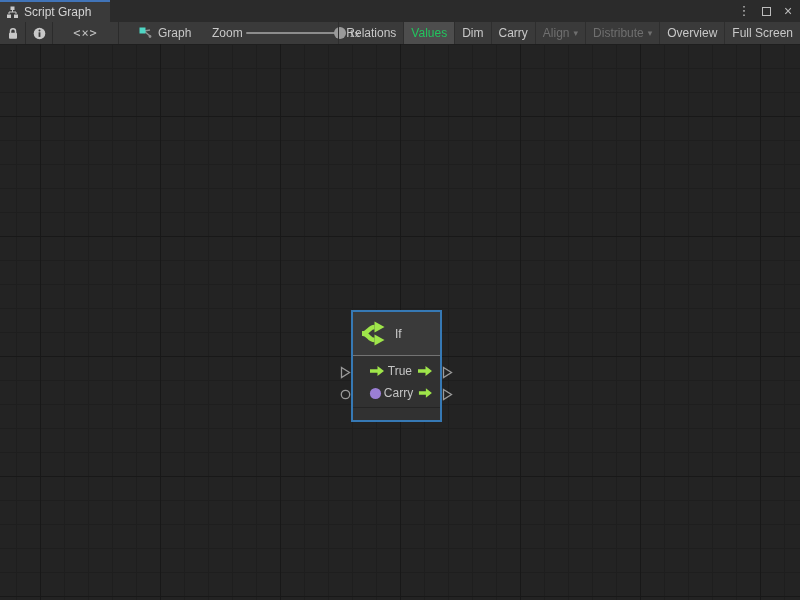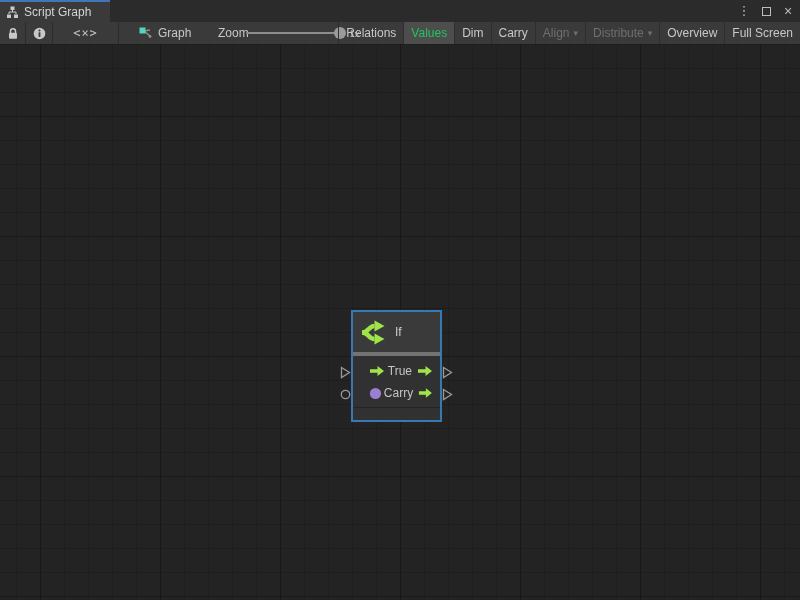--- a/index.html
+++ b/index.html
@@ -96,21 +96,21 @@
   
   .node {
     position: absolute; left: 351px; top: 266px; width: 91px; height: 112px;
     border: 2px solid #3679b5;
     background: #313131;
     display: flex; flex-direction: column;
     cursor: default;
   }
   .node-header {
     height: 44px; background: #3a3a3a;
-    border-bottom: 4px solid #737373;
+    border-bottom: 1px solid #737373;
     display: flex; align-items: center; padding-left: 7px;
   }
   .node-title { color: #cccccc; font-size: 12px; margin-left: 8px; }
   .node-ports { padding: 4px 0 3px 8px; }
   .port-row {
     height: 22px; display: flex; align-items: center;
     padding: 0 7px 0 8px;
   }
   .port-row .spacer { flex: 1; }
   .port-label { color: #c4c4c4; font-size: 12px; margin-right: 5px; }
@@ -174,21 +174,21 @@
   <div class="tb-iconbtn" style="left:136px;width:18px;">
     <svg width="13" height="12" viewBox="0 0 13 12">
       <path d="M5 4 L11 9" stroke="#8f8f8f" stroke-width="1.4"></path>
       <path d="M5 4 L11 3" stroke="#8f8f8f" stroke-width="1.4"></path>
       <rect x="0.5" y="0.5" width="6" height="6" fill="#4fd6c4"></rect>
       <circle cx="11" cy="9.5" r="1.4" fill="#8f8f8f"></circle>
     </svg>
   </div>
   <span class="tb-label" style="left:158px;">Graph</span>
 
-  <span class="tb-label" style="left:218px;">Zoom</span>
+  <span class="tb-label" style="left:212px;">Zoom</span>
   <div class="zoom-track"></div>
   <div class="zoom-knob"></div>
   <span class="tb-label" style="left:349px;font-size:11px;font-family:Liberation Serif, serif;">1x</span>
 
   <div class="tb-buttons">
     <div class="tb-btn">
       <span>Relations</span>
     </div>
     <div class="tb-btn active">
       <span>Values</span>

